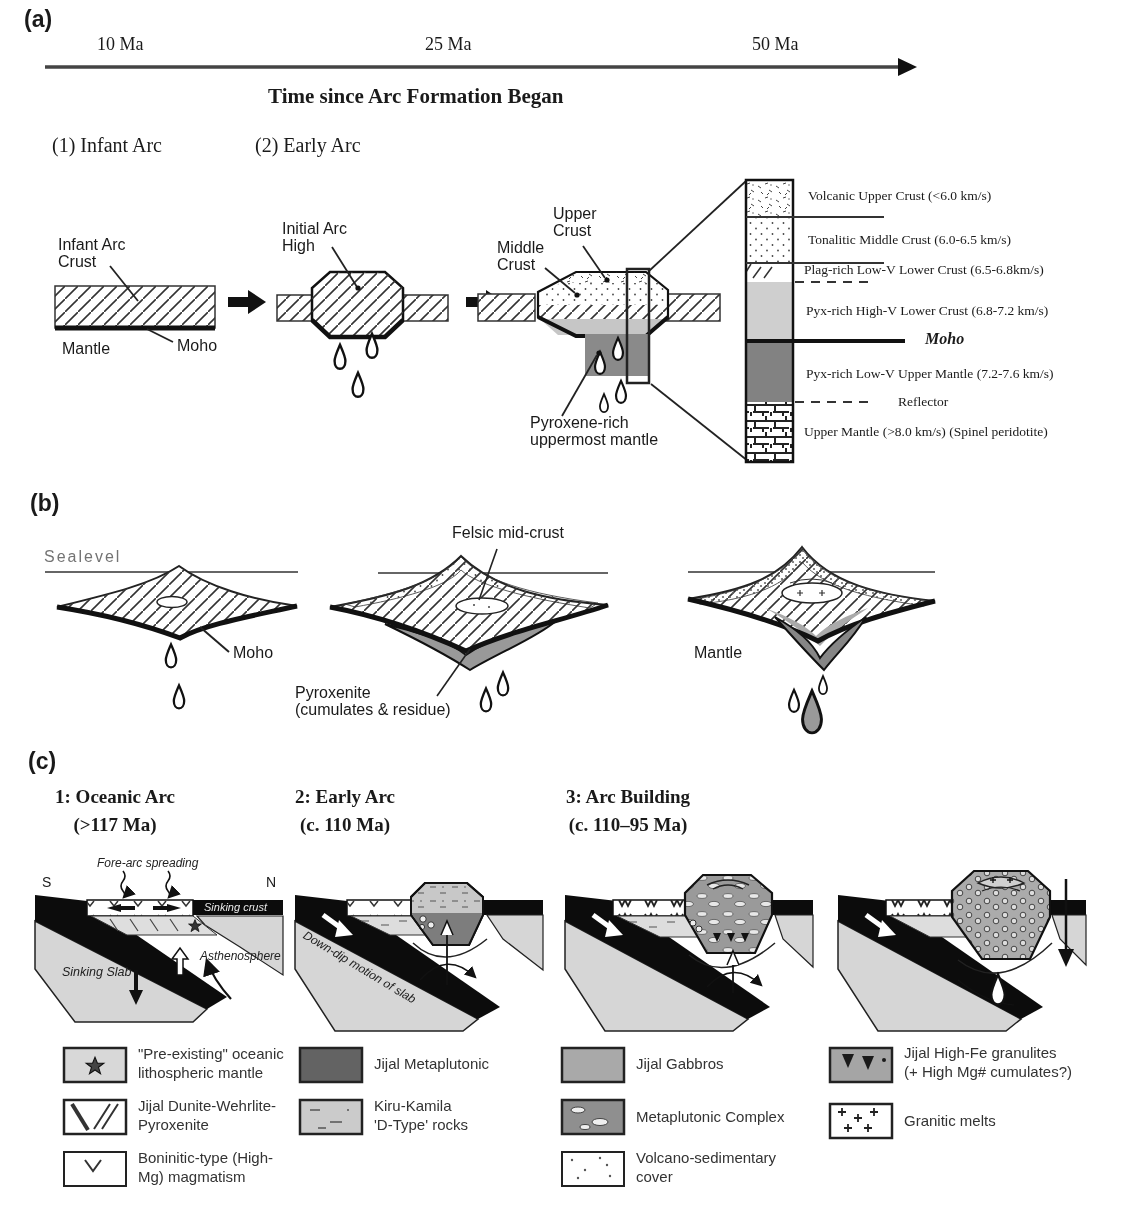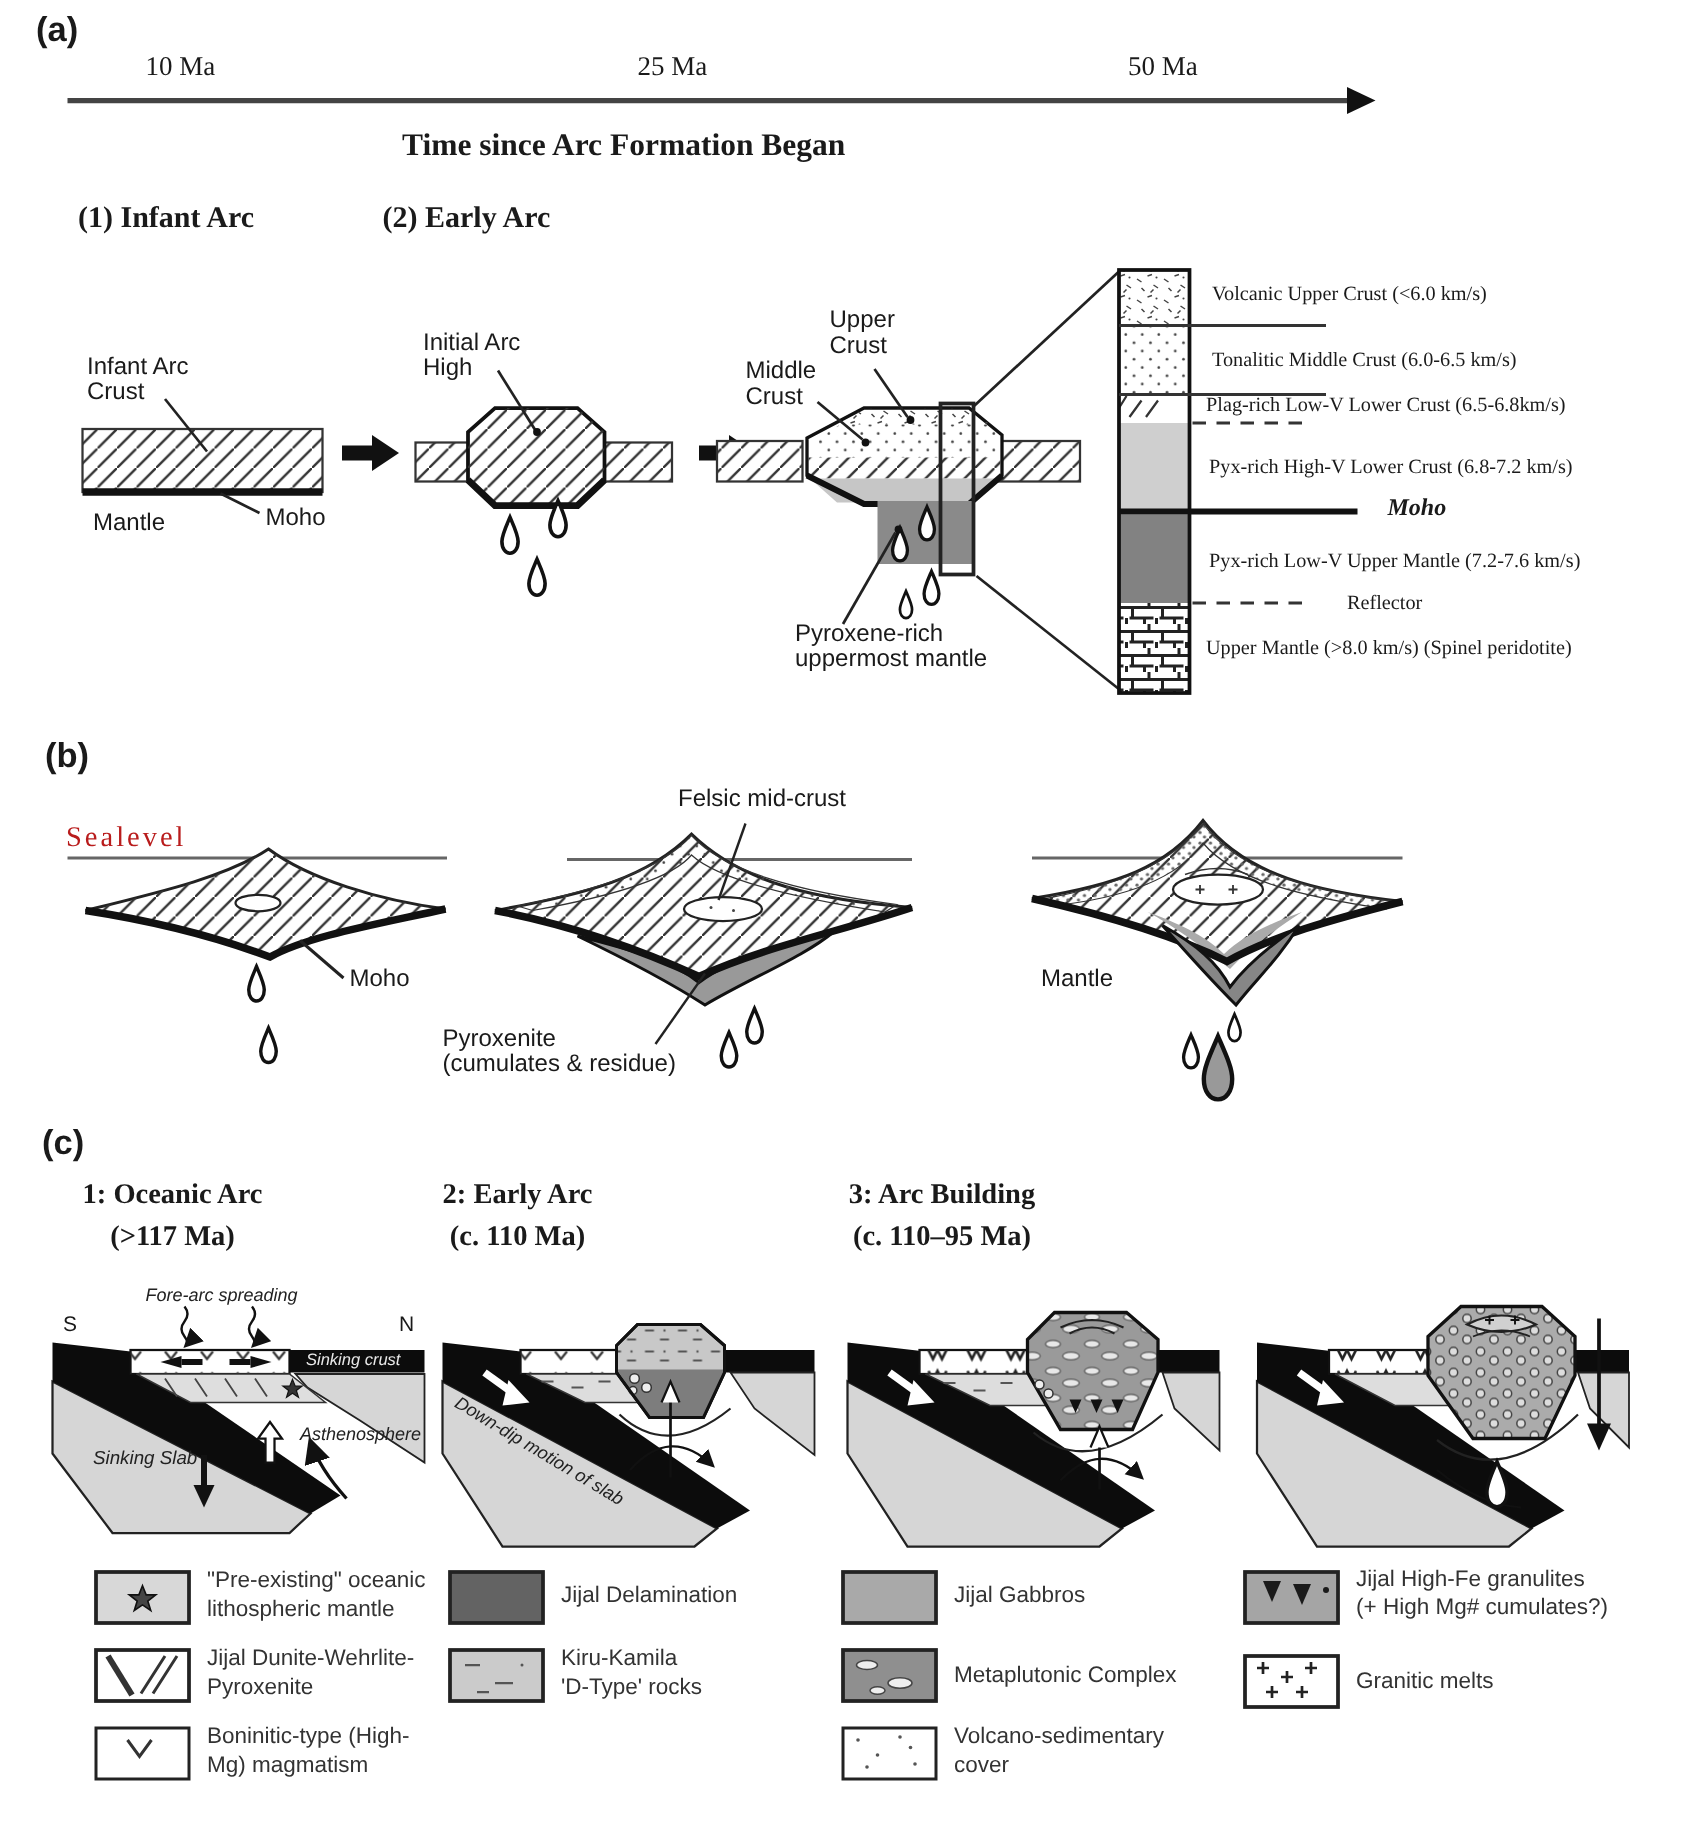--- a/index.html
+++ b/index.html
@@ -5,27 +5,27 @@
 *{margin:0;padding:0;box-sizing:border-box}
 html,body{background:#fff}
 #fig{position:relative;width:1127px;height:1214px;background:#fff;color:#1a1a1a;
      font-family:"Liberation Sans",sans-serif;overflow:hidden}
 #art{position:absolute;left:0;top:0}
 .lbl{position:absolute;white-space:nowrap}
 .ml{white-space:pre-line}
 .ptag{font-weight:bold;font-size:23px}
 .tick{font-family:"Liberation Serif",serif;font-size:18px}
 .atitle{font-family:"Liberation Serif",serif;font-weight:bold;font-size:21px}
-.stageh{font-family:"Liberation Serif",serif;font-weight:bold;font-size:20px}
+.stageh{font-family:"Liberation Serif",serif;font-weight:normal;font-size:20px}
 .dlab{font-size:16px;line-height:1.07}
 .dsm{font-style:italic;font-size:12px;color:#222}
 .cap{font-family:"Liberation Serif",serif;font-size:14.5px;line-height:1.18}
 .collab{font-family:"Liberation Serif",serif;font-size:13.5px}
 .mohoL{font-family:"Liberation Serif",serif;font-weight:bold;font-style:italic;font-size:16px}
-.mono{font-family:Liberation Serif, serif;font-size:19px;letter-spacing:2px;color:#b91c1c}
+.mono{font-family:Liberation Sans, sans-serif;font-size:16px;letter-spacing:2px;color:#737373}
 .ch{position:absolute;font-family:"Liberation Serif",serif;font-weight:bold;font-size:19px;
     text-align:center;transform:translateX(-50%);line-height:1.45}
 .leg{font-size:15px;color:#333;line-height:1.25}
 .rot{transform:rotate(31deg);transform-origin:0 0}
 .wht{color:#e9e9e9}
 .sn{font-size:14px}
 </style>
 </head>
 <body>
 
@@ -395,21 +395,21 @@
 <div class="lbl dsm" style="left:62px;top:965px;font-size:12.5px">Sinking Slab</div>
 <div class="lbl dsm" style="left:200px;top:949px">Asthenosphere</div>
 <div class="lbl dsm rot" style="left:308px;top:928px">Down-dip motion of slab</div>
 
 <div class="lbl leg ml" style="left:138px;top:1045px">"Pre-existing" oceanic
 lithospheric mantle</div>
 <div class="lbl leg ml" style="left:138px;top:1097px">Jijal Dunite-Wehrlite-
 Pyroxenite</div>
 <div class="lbl leg ml" style="left:138px;top:1149px">Boninitic-type (High-
 Mg) magmatism</div>
-<div class="lbl leg" style="left:374px;top:1055px">Jijal Delamination</div>
+<div class="lbl leg" style="left:374px;top:1055px">Jijal Metaplutonic</div>
 <div class="lbl leg ml" style="left:374px;top:1097px">Kiru-Kamila
 'D-Type' rocks</div>
 <div class="lbl leg" style="left:636px;top:1055px">Jijal Gabbros</div>
 <div class="lbl leg" style="left:636px;top:1108px">Metaplutonic Complex</div>
 <div class="lbl leg ml" style="left:636px;top:1149px">Volcano-sedimentary
 cover</div>
 <div class="lbl leg ml" style="left:904px;top:1044px">Jijal High-Fe granulites
 (+ High Mg# cumulates?)</div>
 <div class="lbl leg" style="left:904px;top:1112px">Granitic melts</div>
 

